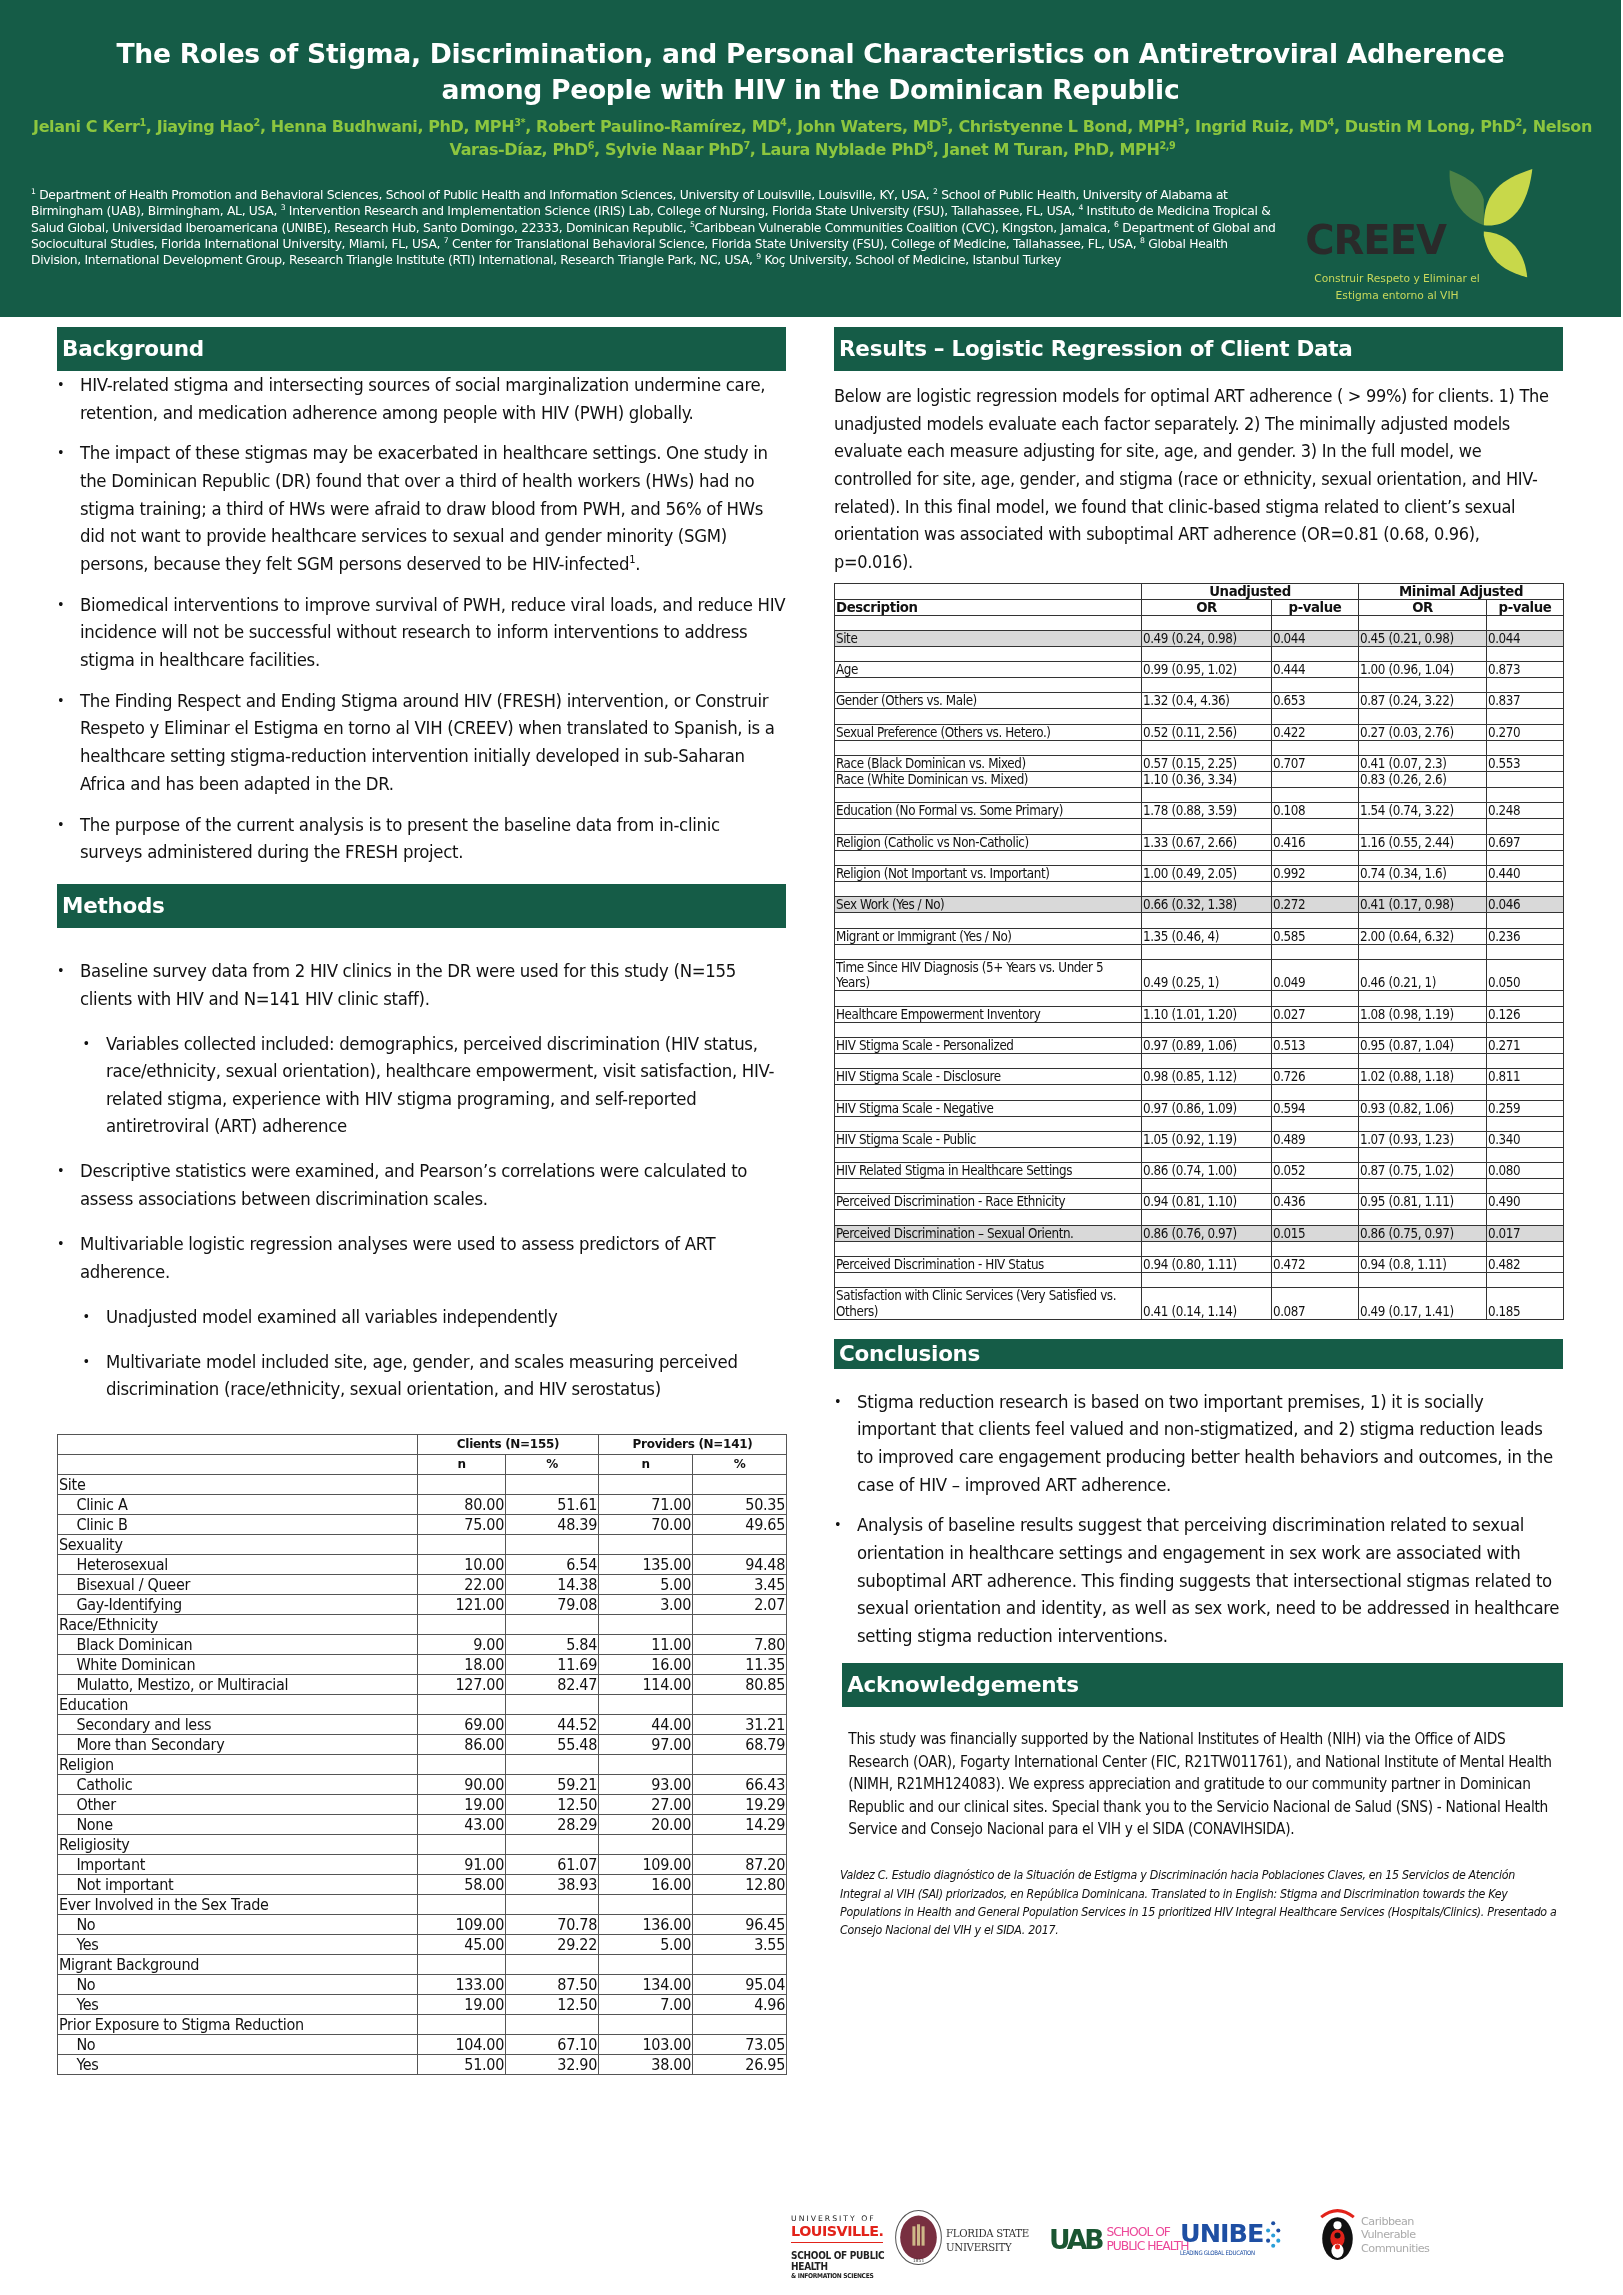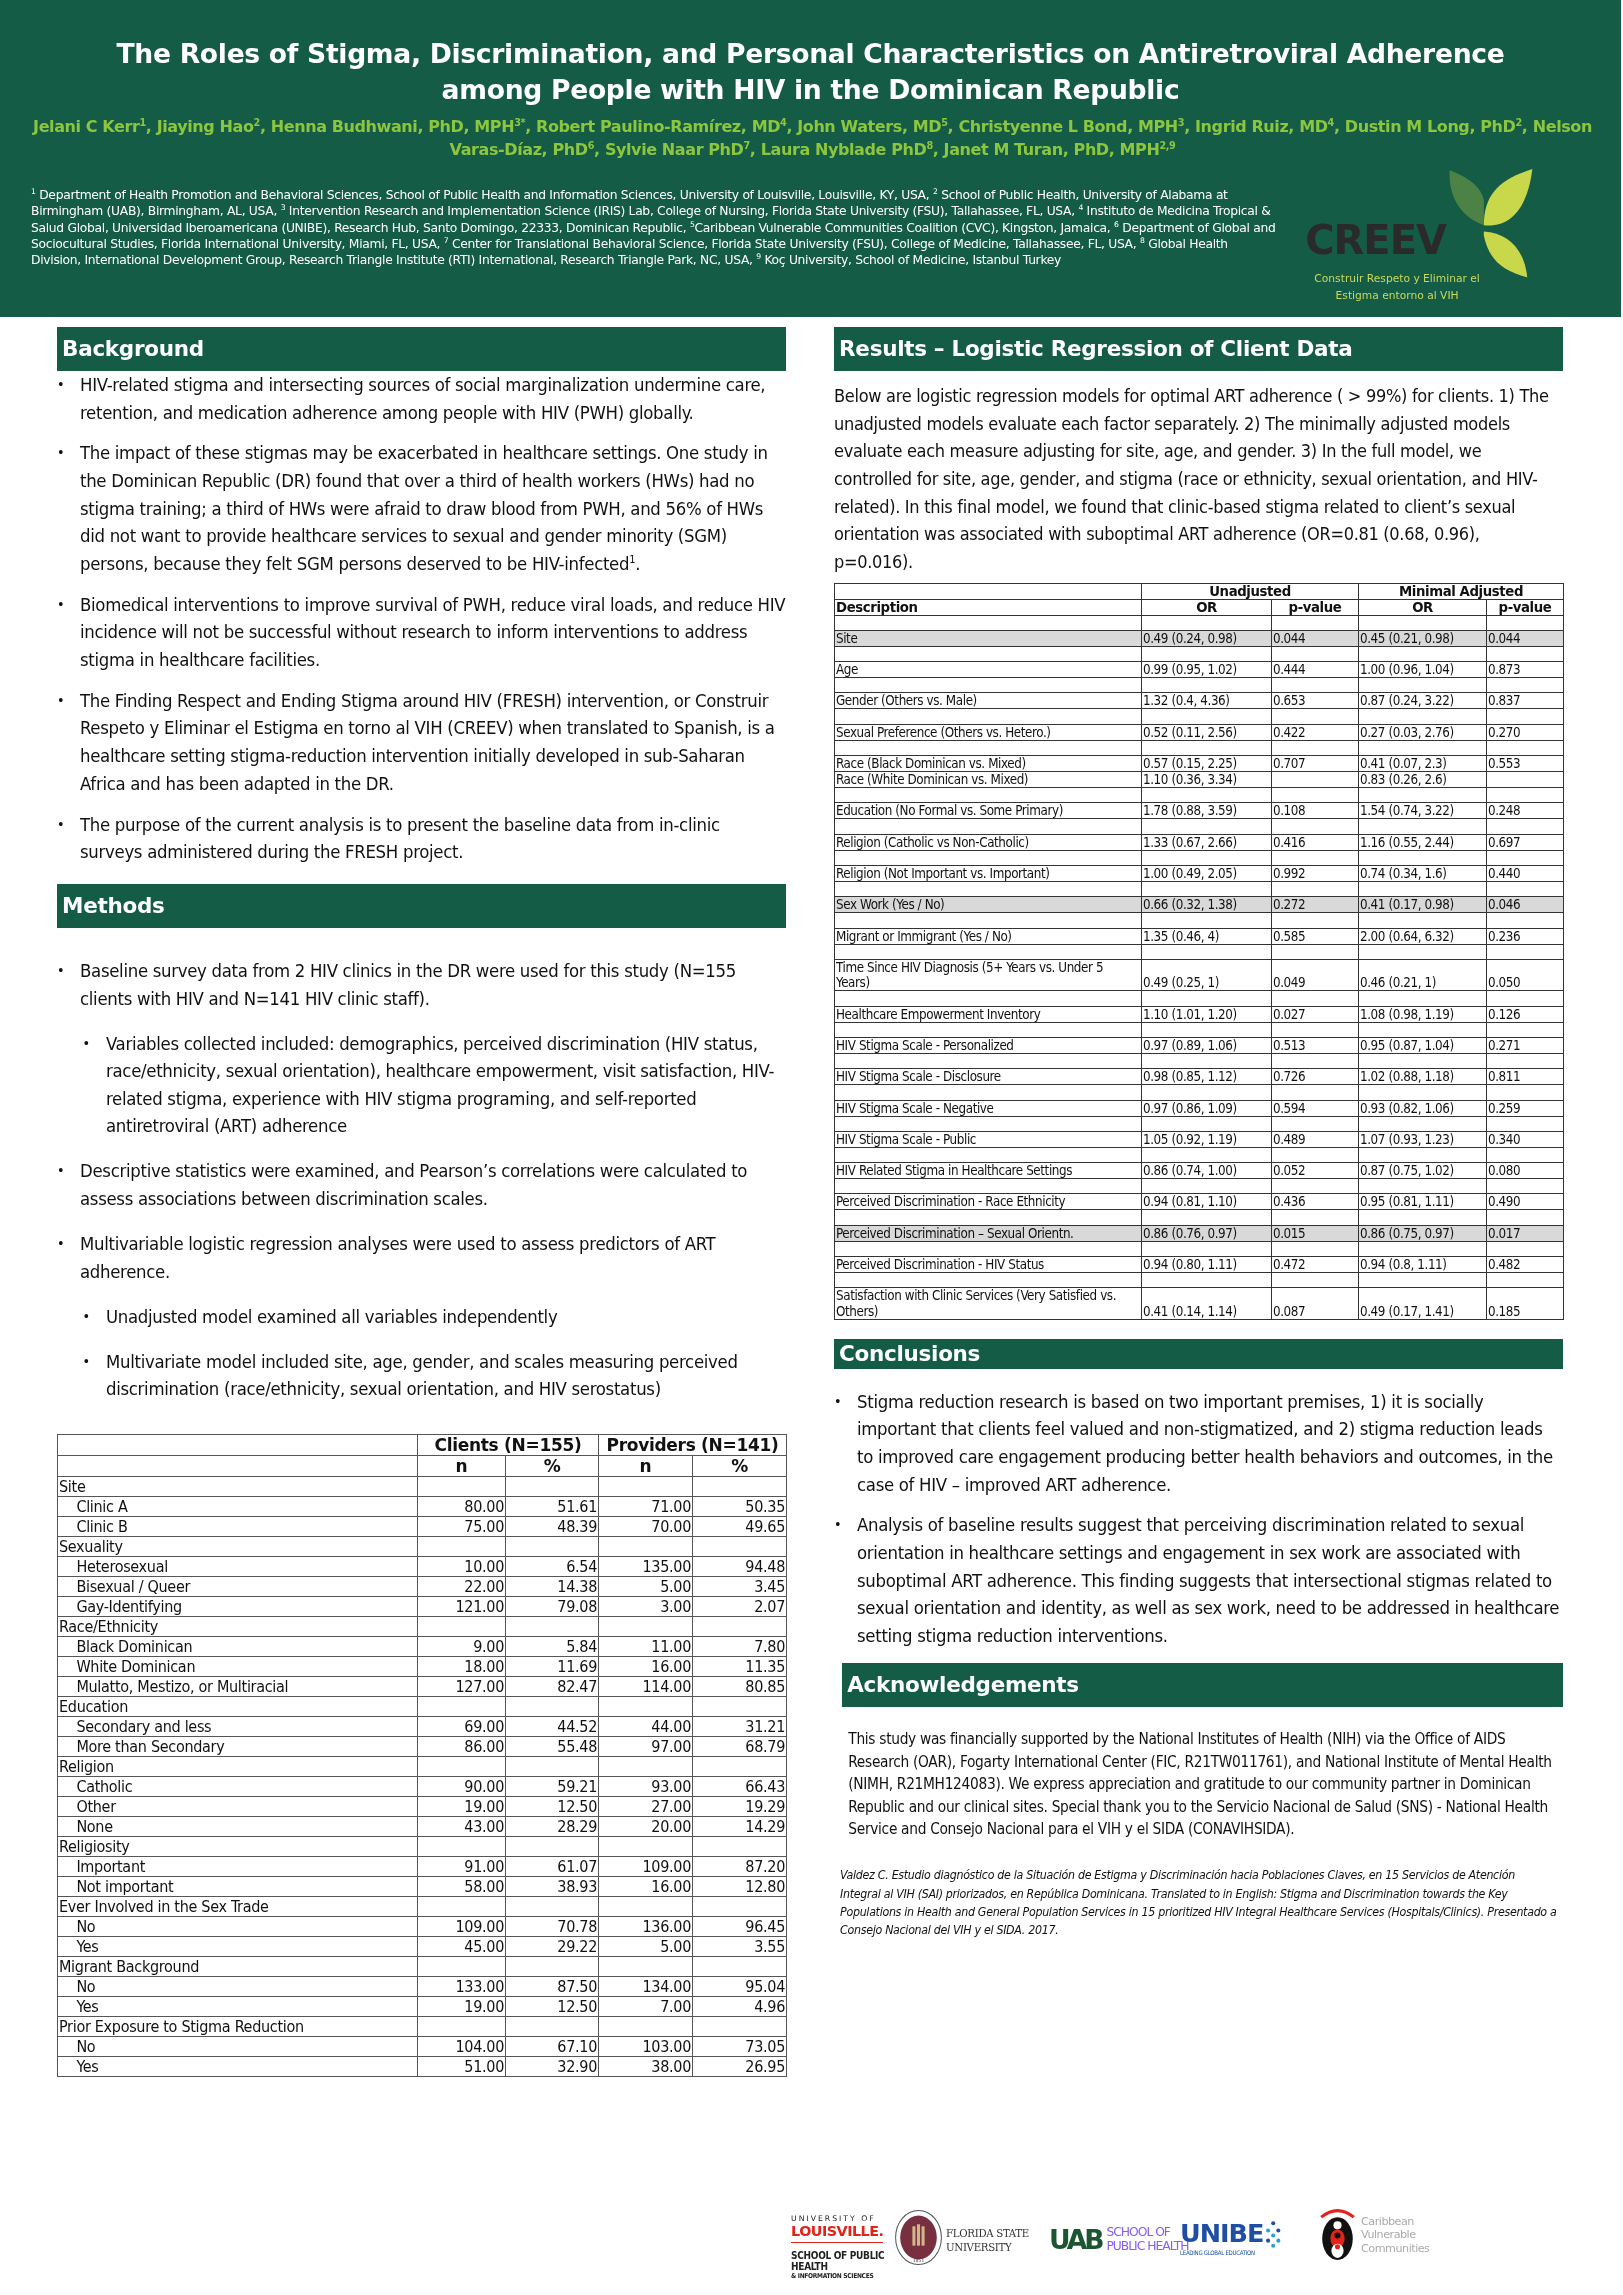--- a/index.html
+++ b/index.html
@@ -41,21 +41,21 @@
   ul.bul li { position: relative; padding-left: 23px; margin-bottom: 13.3px; }
   ul.bul li::before { content: "\2022"; position: absolute; left: 0; top: 0; font-size: 14.3px; }
   ul.bul li.sub { padding-left: 49px; }
   ul.bul li.sub::before { left: 25.5px; }
   sup { font-size: 0.6em; vertical-align: super; line-height: 0; }
 
   
   table { border-collapse: collapse; table-layout: fixed; }
   .demo { width: 729px; margin-top: 31px; font-size: 16px; letter-spacing: -0.3px; }
   .demo td, .demo th { border: 1px solid #555; height: 20px; padding: 0 1px; white-space: nowrap; }
-  .demo th { font-weight: bold; font-family: "DejaVu Sans", sans-serif; font-size: 17px; text-align: center; }
+  .demo th { font-weight: bold; font-family: "DejaVu Sans", sans-serif; font-size: 12px; text-align: center; }
   .demo td.num { text-align: right; }
   .demo td.ind { padding-left: 18.4px; }
   .demo td.cat { border-left: 1px solid #555; }
 
   
   .reg { width: 729px; margin-top: 7.2px; font-size: 13.3px; letter-spacing: -0.4px; }
   .reg td, .reg th { border: 1px solid #333; height: 15.3px; padding: 0 1px; white-space: nowrap; vertical-align: bottom; }
   .reg th { font-family: "DejaVu Sans", sans-serif; font-weight: bold; font-size: 13.3px; }
   .reg th.left { text-align: left; }
   .reg tr.hl td { background: #d9d9d9; }
@@ -726,21 +726,21 @@
       <text x="48" y="104" font-size="9" text-anchor="middle" fill="#333" font-family="DejaVu Serif, serif">1851</text>
     </svg>
   </div>
   <div class="logo" style="left:159px; top:36px; font-family:'DejaVu Serif',serif; font-size:10.2px; line-height:14.3px; color:#333; letter-spacing:-0.3px;">
     <div>FLORIDA STATE</div>
     <div>UNIVERSITY</div>
   </div>
 
   <div class="logo" style="left:262px; top:33px; height:31px; display:flex; align-items:center;">
     <div style="font-family:'DejaVu Sans',sans-serif; font-weight:bold; font-size:26.6px; color:#1a5632; letter-spacing:-3.1px; line-height:29px;">UAB</div>
-    <div style="margin-left:5.1px; font-family:'DejaVu Sans',sans-serif; font-size:12.3px; line-height:13.3px; color:#8b5cf6; letter-spacing:-1px;">
+    <div style="margin-left:5.1px; font-family:'DejaVu Sans',sans-serif; font-size:12.3px; line-height:13.3px; color:#ec4899; letter-spacing:-1px;">
       <div>SCHOOL OF</div>
       <div>PUBLIC HEALTH</div>
     </div>
   </div>
 
   <div class="logo" style="left:393px; top:26.6px;">
     <div style="display:flex; align-items:center;">
       <div style="font-family:'DejaVu Sans',sans-serif; font-weight:bold; font-size:25.5px; color:#1e4fa3; letter-spacing:-1px; line-height:31px;">UNIBE</div>
       <svg width="20.4" height="31" viewBox="0 0 40 60">
         <circle cx="20" cy="10" r="4" fill="#1e4fa3"></circle>

